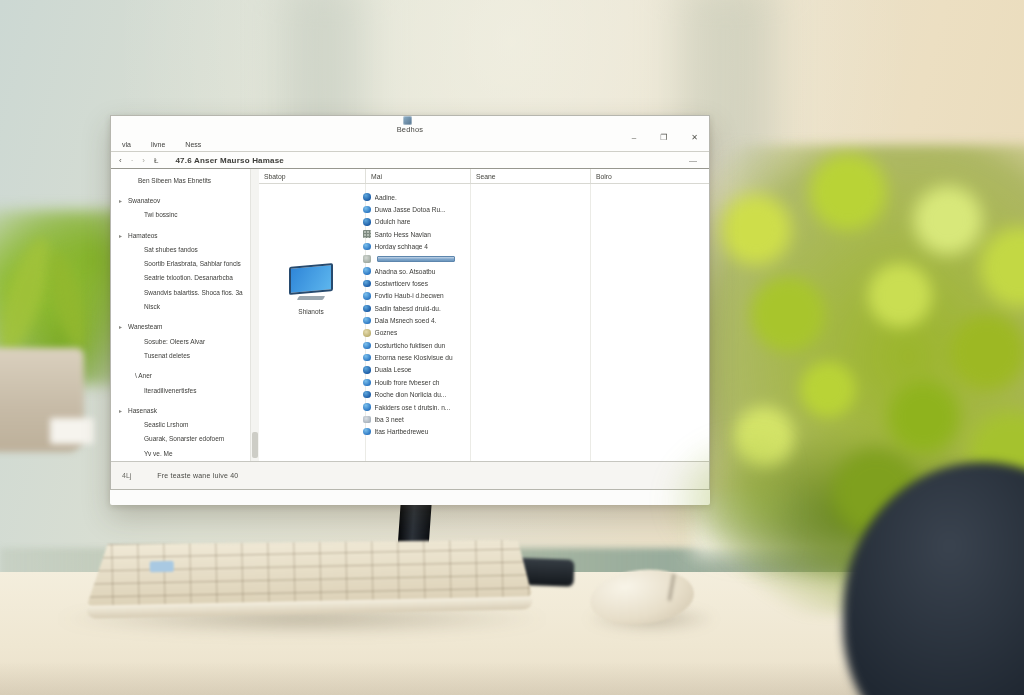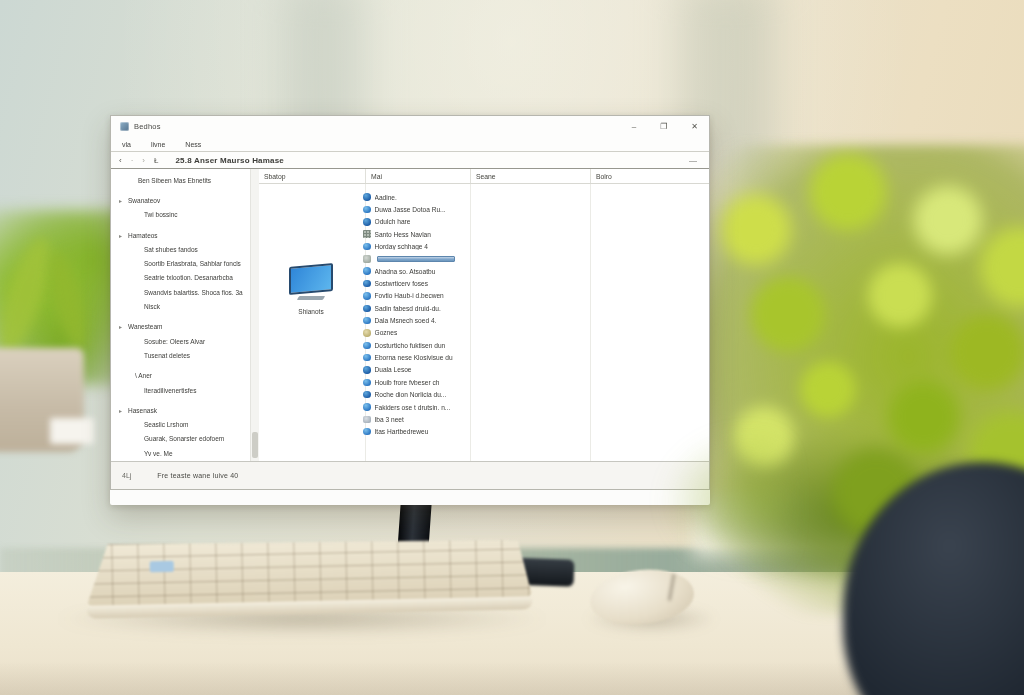--- a/index.html
+++ b/index.html
@@ -77,21 +77,21 @@
     background:radial-gradient(ellipse,rgba(90,78,54,.32),rgba(90,78,54,0) 70%);}
   .mouse{left:590px;top:570px;width:104px;height:54px;z-index:4;transform:rotate(-6deg);filter:blur(1px);
     background:radial-gradient(ellipse at 35% 28%,#f8f4e8,#e7dec9 58%,#cfc3ab);border-radius:50% 50% 48% 48%;}
   .mousecrease{position:absolute;right:20px;top:7px;width:3px;height:27px;background:#8f8674;
     transform:rotate(16deg);filter:blur(1.6px);opacity:.7;}
 
   
   .screen{left:110px;top:115px;width:600px;height:390px;z-index:7;background:#fcfcfb;border-radius:2px;
     box-shadow:0 12px 28px rgba(70,62,45,.25),0 2px 6px rgba(70,62,45,.18);}
   .window{position:absolute;left:0;top:0;right:0;height:375px;background:#fdfdfc;border:1px solid #b6b6ae;}
-  .titlebar{height:21px;display:flex;align-items:center;padding:0 9px;}
+  .titlebar{height:21px;display:flex;align-items:center;padding:0 9px;flex-direction:column;}
   .appicon{width:9px;height:9px;border-radius:2px;margin-right:5px;flex:none;
     background:linear-gradient(135deg,#8fb0c8,#55748f);box-shadow:inset 0 0 0 1px rgba(255,255,255,.35);}
   .title{font-size:7.5px;color:#4a4a46;letter-spacing:.2px;}
   .wctrls{margin-left:auto;display:flex;gap:24px;align-items:center;padding-right:2px;font-size:8px;color:#55554f;}
   .wctrls span{cursor:default;line-height:8px;}
   .menubar{height:15px;display:flex;align-items:center;gap:20px;padding:0 11px;border-bottom:1px solid #cfcfc8;}
   .menu-item{font-size:7px;color:#3f3f3c;}
   .toolbar{height:17px;display:flex;align-items:center;padding:0 8px;border-bottom:1px solid #97978f;color:#4a4a46;}
   .tbtn{font-size:8px;margin-right:9px;color:#53534d;}
   .tbtn.dim{color:#a8a8a0;}
@@ -202,21 +202,21 @@
           <span class="menu-item">vla</span>
           <span class="menu-item">livne</span>
           <span class="menu-item">Ness</span>
         </div>
 
       <div class="toolbar">
         <span class="tbtn">‹</span>
         <span class="tbtn dim">·</span>
         <span class="tbtn dim">›</span>
         <span class="tbtn">Ł</span>
-        <span class="address">25.8 Anser Maurso Hamase</span>
+        <span class="address">47.6 Anser Maurso Hamase</span>
         <span class="tb-overflow">—</span>
       </div>
 
       <div class="main">
         <div class="treepane">
             <div class="tree-item" data-kind="root">
     <span class="arrow">▸</span>
     <span class="tlabel">Ben Sibeen Mas Ebnetits</span>
   </div>
             <div class="tree-item" data-kind="group" data-arrow="1" data-gap="1">

